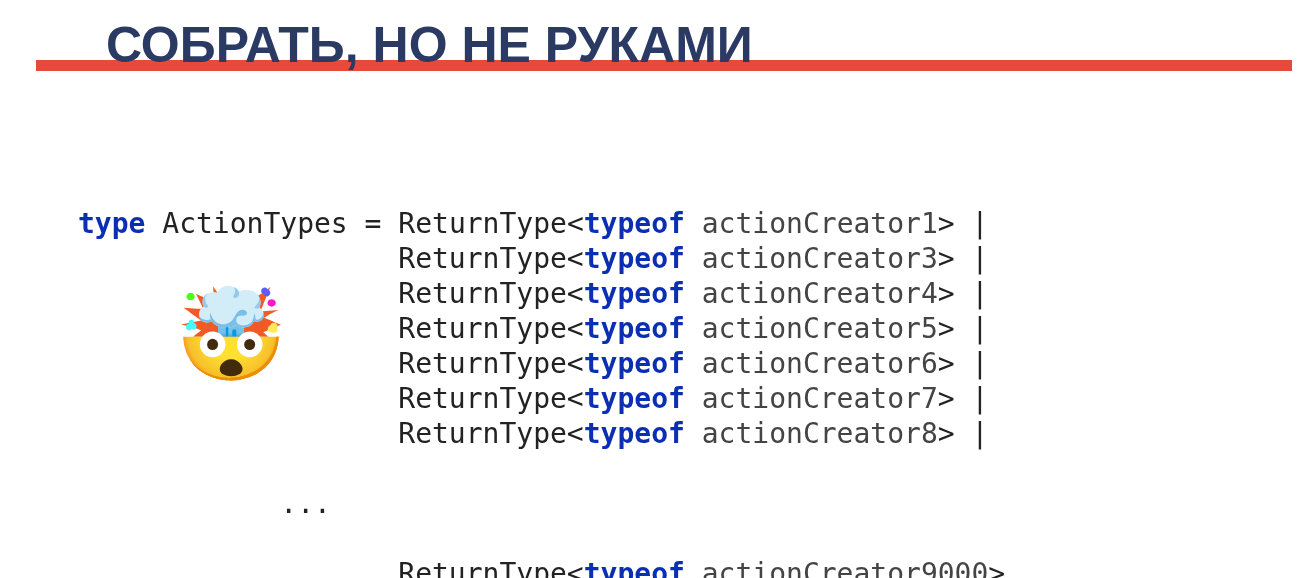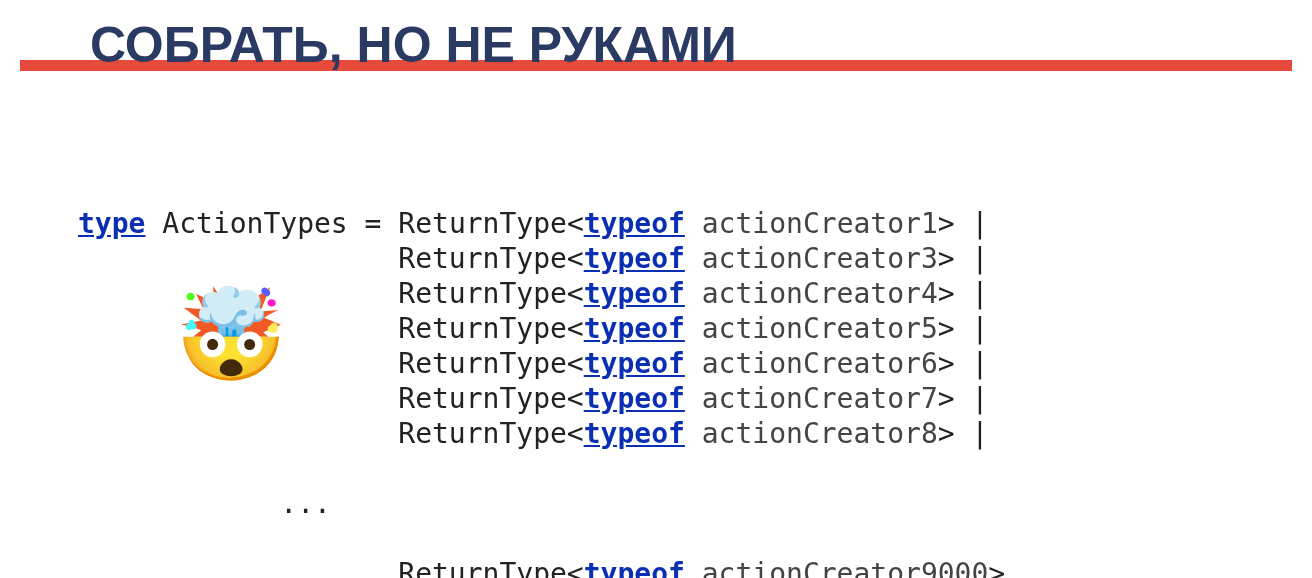--- a/index.html
+++ b/index.html
@@ -13,21 +13,21 @@
   }
   .slide {
     position: relative;
     width: 100%;
     height: 100%;
     box-sizing: border-box;
   }
   .title-wrap {
     position: absolute;
     top: 20px;
-    left: 20px;
+    left: 36px;
     right: 20px;
   }
   .underline {
     height: 11px;
     background: #e54a3b;
     margin-top: -10px;
   }
   .title {
     font-size: 50px;
     font-weight: 900;
@@ -40,21 +40,21 @@
   .code-area {
     position: absolute;
     top: 178px;
     left: 78px;
     font-family: "Menlo", "Consolas", "DejaVu Sans Mono", monospace;
     font-size: 28px;
     line-height: 1.25;
     color: #222;
     white-space: pre;
   }
-  .kw   { color: #0b2fb3; font-weight: bold; text-decoration: underline; }
+  .kw   { color: #0b2fb3; font-weight: bold; }
   .it   { color: #444; }
   .emoji {
     position: absolute;
     top: 290px;
     left: 175px;
     font-size: 90px;
     line-height: 1;
   }
 </style>
 </head>

